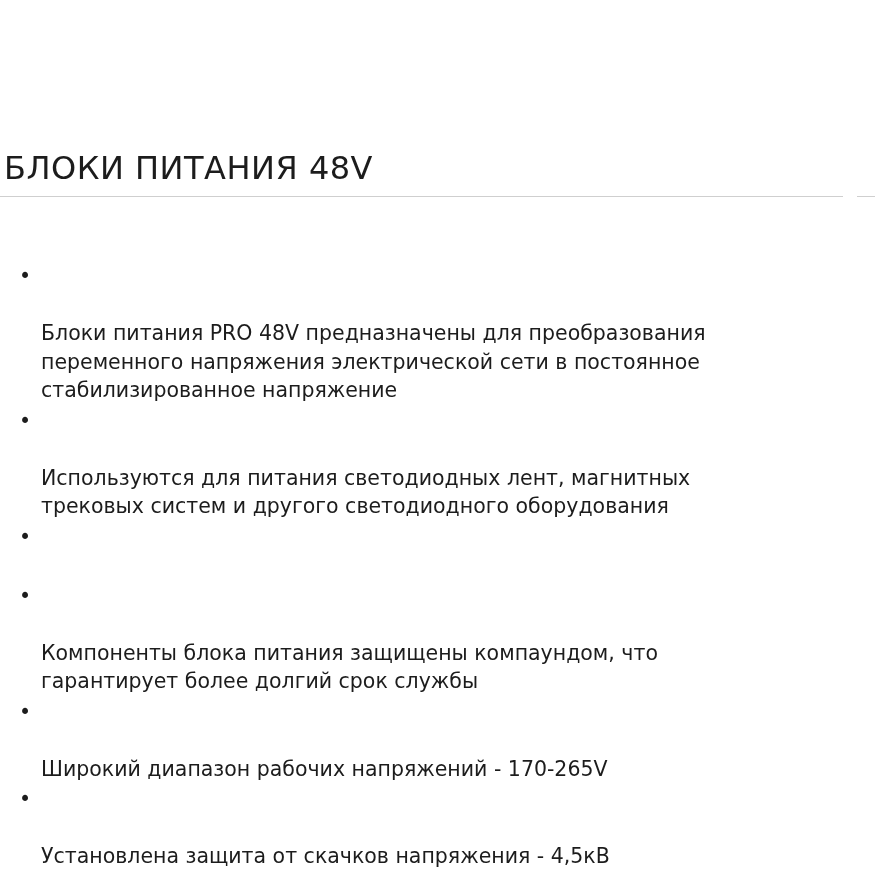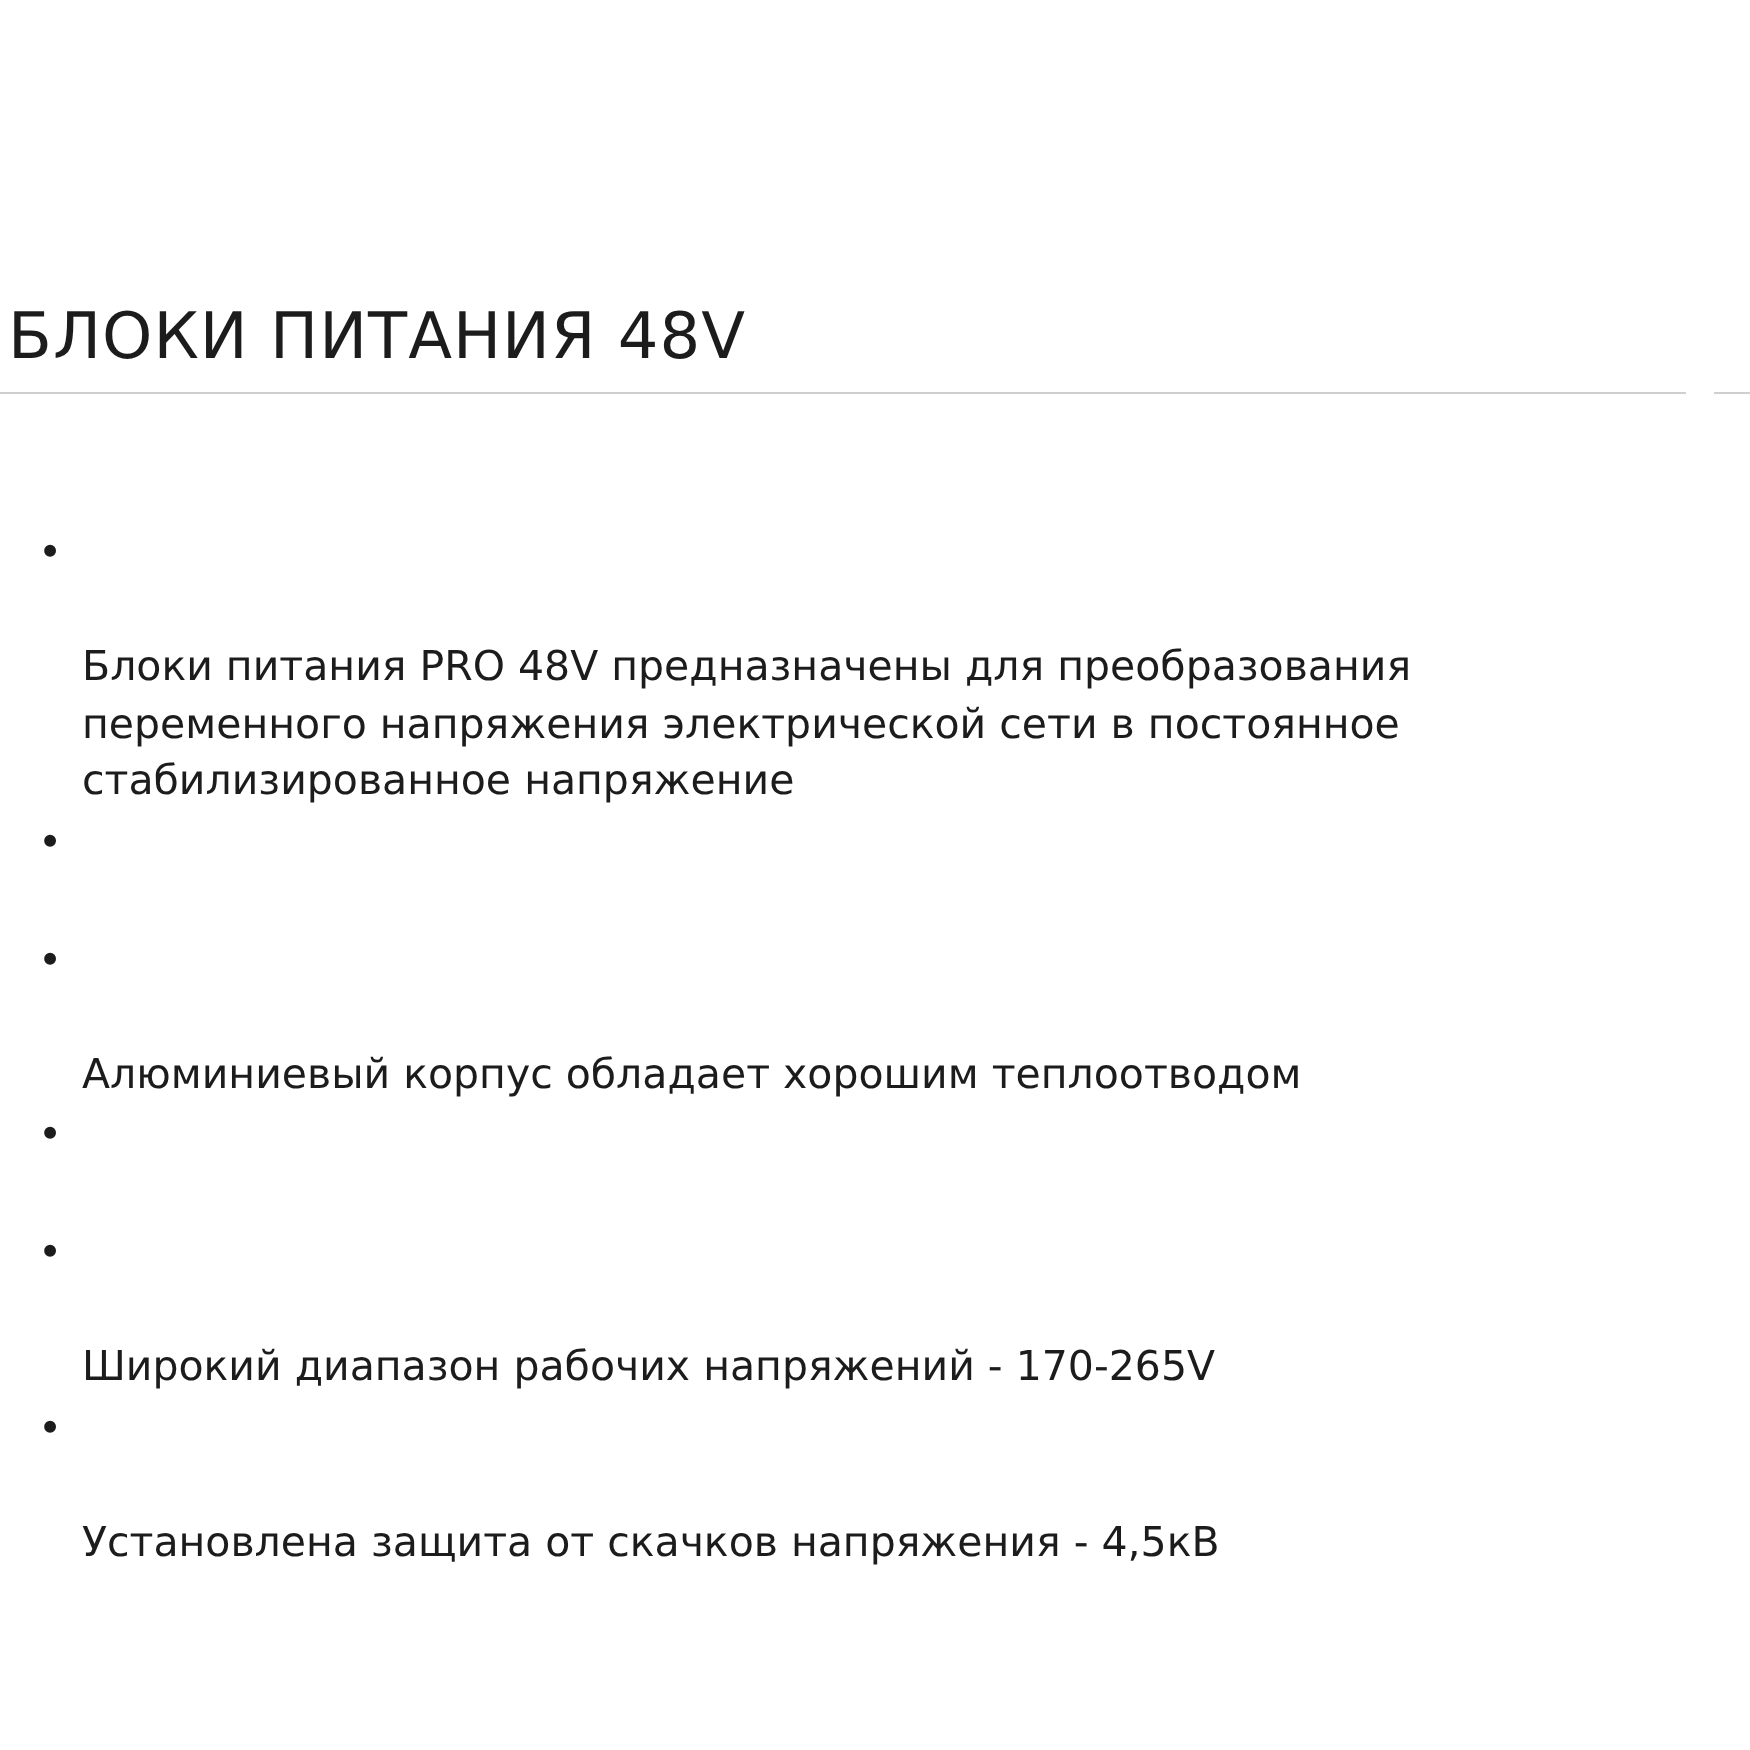--- a/index.html
+++ b/index.html
@@ -85,27 +85,30 @@
 
   <ul class="features">
     <li class="feature">
       <span class="bullet">•</span>
       <span>Блоки питания PRO 48V предназначены для преобразования
 переменного напряжения электрической сети в постоянное
 стабилизированное напряжение</span>
     </li>
     <li class="feature">
       <span class="bullet">•</span>
+      <span>Используются для питания светодиодных лент, магнитных
+трековых систем и другого светодиодного оборудования</span>
     </li>
     <li class="feature">
       <span class="bullet">•</span>
-      <span>Алюминиевый корпус обладает хорошим теплоотводом</span>
     </li>
     <li class="feature">
       <span class="bullet">•</span>
+      <span>Компоненты блока питания защищены компаундом, что
+гарантирует более долгий срок службы</span>
     </li>
     <li class="feature">
       <span class="bullet">•</span>
       <span>Широкий диапазон рабочих напряжений - 170-265V</span>
     </li>
     <li class="feature">
       <span class="bullet">•</span>
       <span>Установлена защита от скачков напряжения - 4,5кВ</span>
     </li>
 

